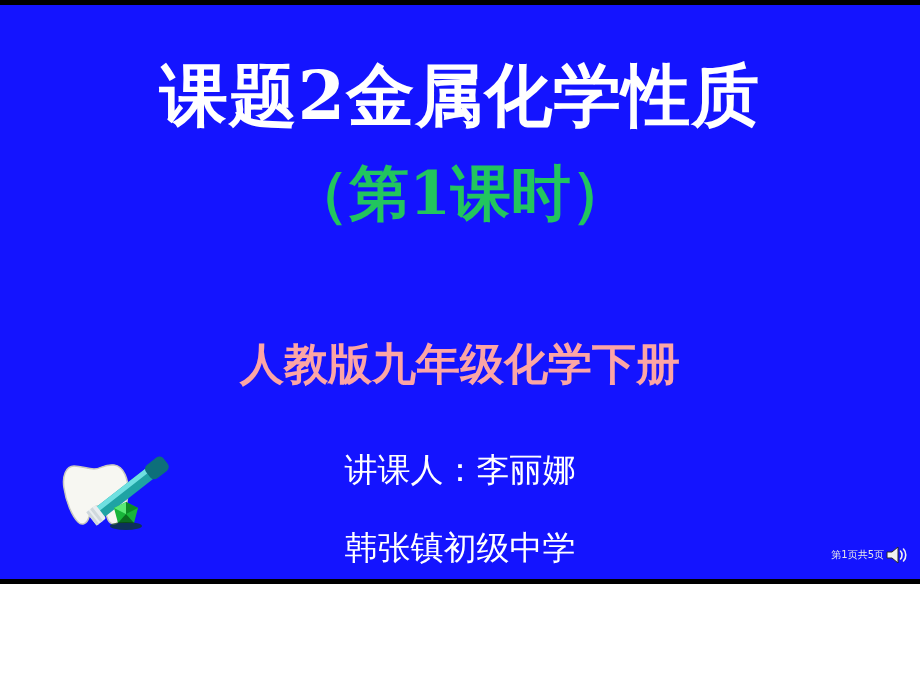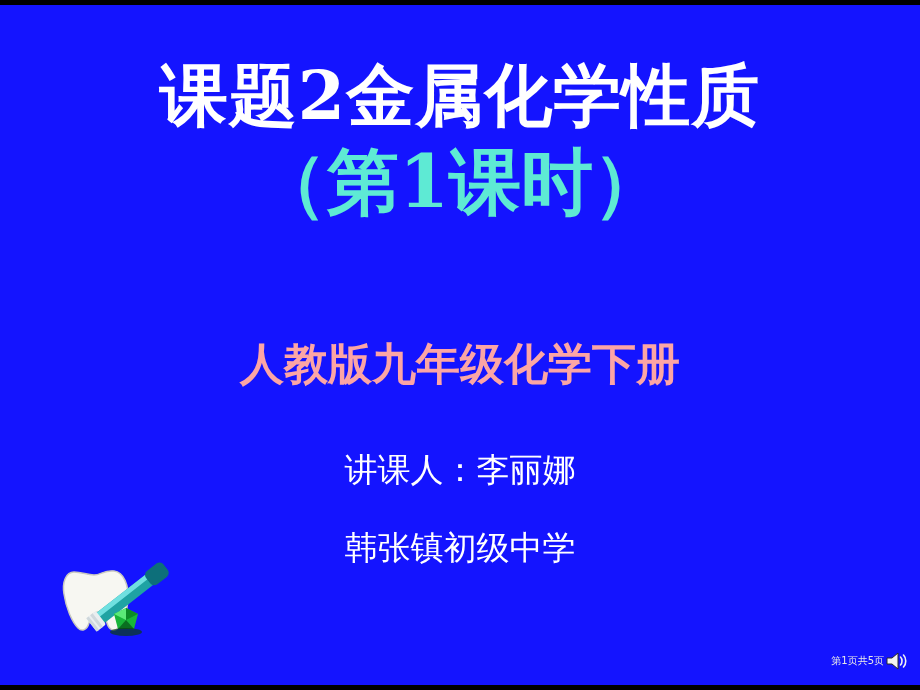--- a/index.html
+++ b/index.html
@@ -6,21 +6,21 @@
     margin: 0;
     padding: 0;
     background: #ffffff;
   }
   body {
     font-family: "Liberation Serif", serif;
   }
   .slide {
     position: relative;
     width: 920px;
-    height: 690px;
+    height: 584px;
     background: #1414ff;
     overflow: hidden;
     box-sizing: border-box;
     border-top: 5px solid #000000;
     border-bottom: 5px solid #000000;
   }
   .title-block {
     position: absolute;
     left: 0;
     top: 52px;
@@ -32,24 +32,24 @@
     font-weight: bold;
     font-size: 68px;
     line-height: 1.12;
     color: #ffffff;
     letter-spacing: 1px;
     white-space: nowrap;
   }
   .title-line2 {
     font-family: "DejaVu Serif", serif;
     font-weight: bold;
-    font-size: 72px;
+    font-size: 60px;
     line-height: 1.15;
-    color: #5eead4;
-    margin-top: 8px;
+    color: #22c55e;
+    margin-top: 26px;
     white-space: nowrap;
   }
   .subtitle {
     position: absolute;
     left: 0;
     top: 330px;
     width: 920px;
     text-align: center;
     font-family: "DejaVu Serif", serif;
     font-weight: bold;

